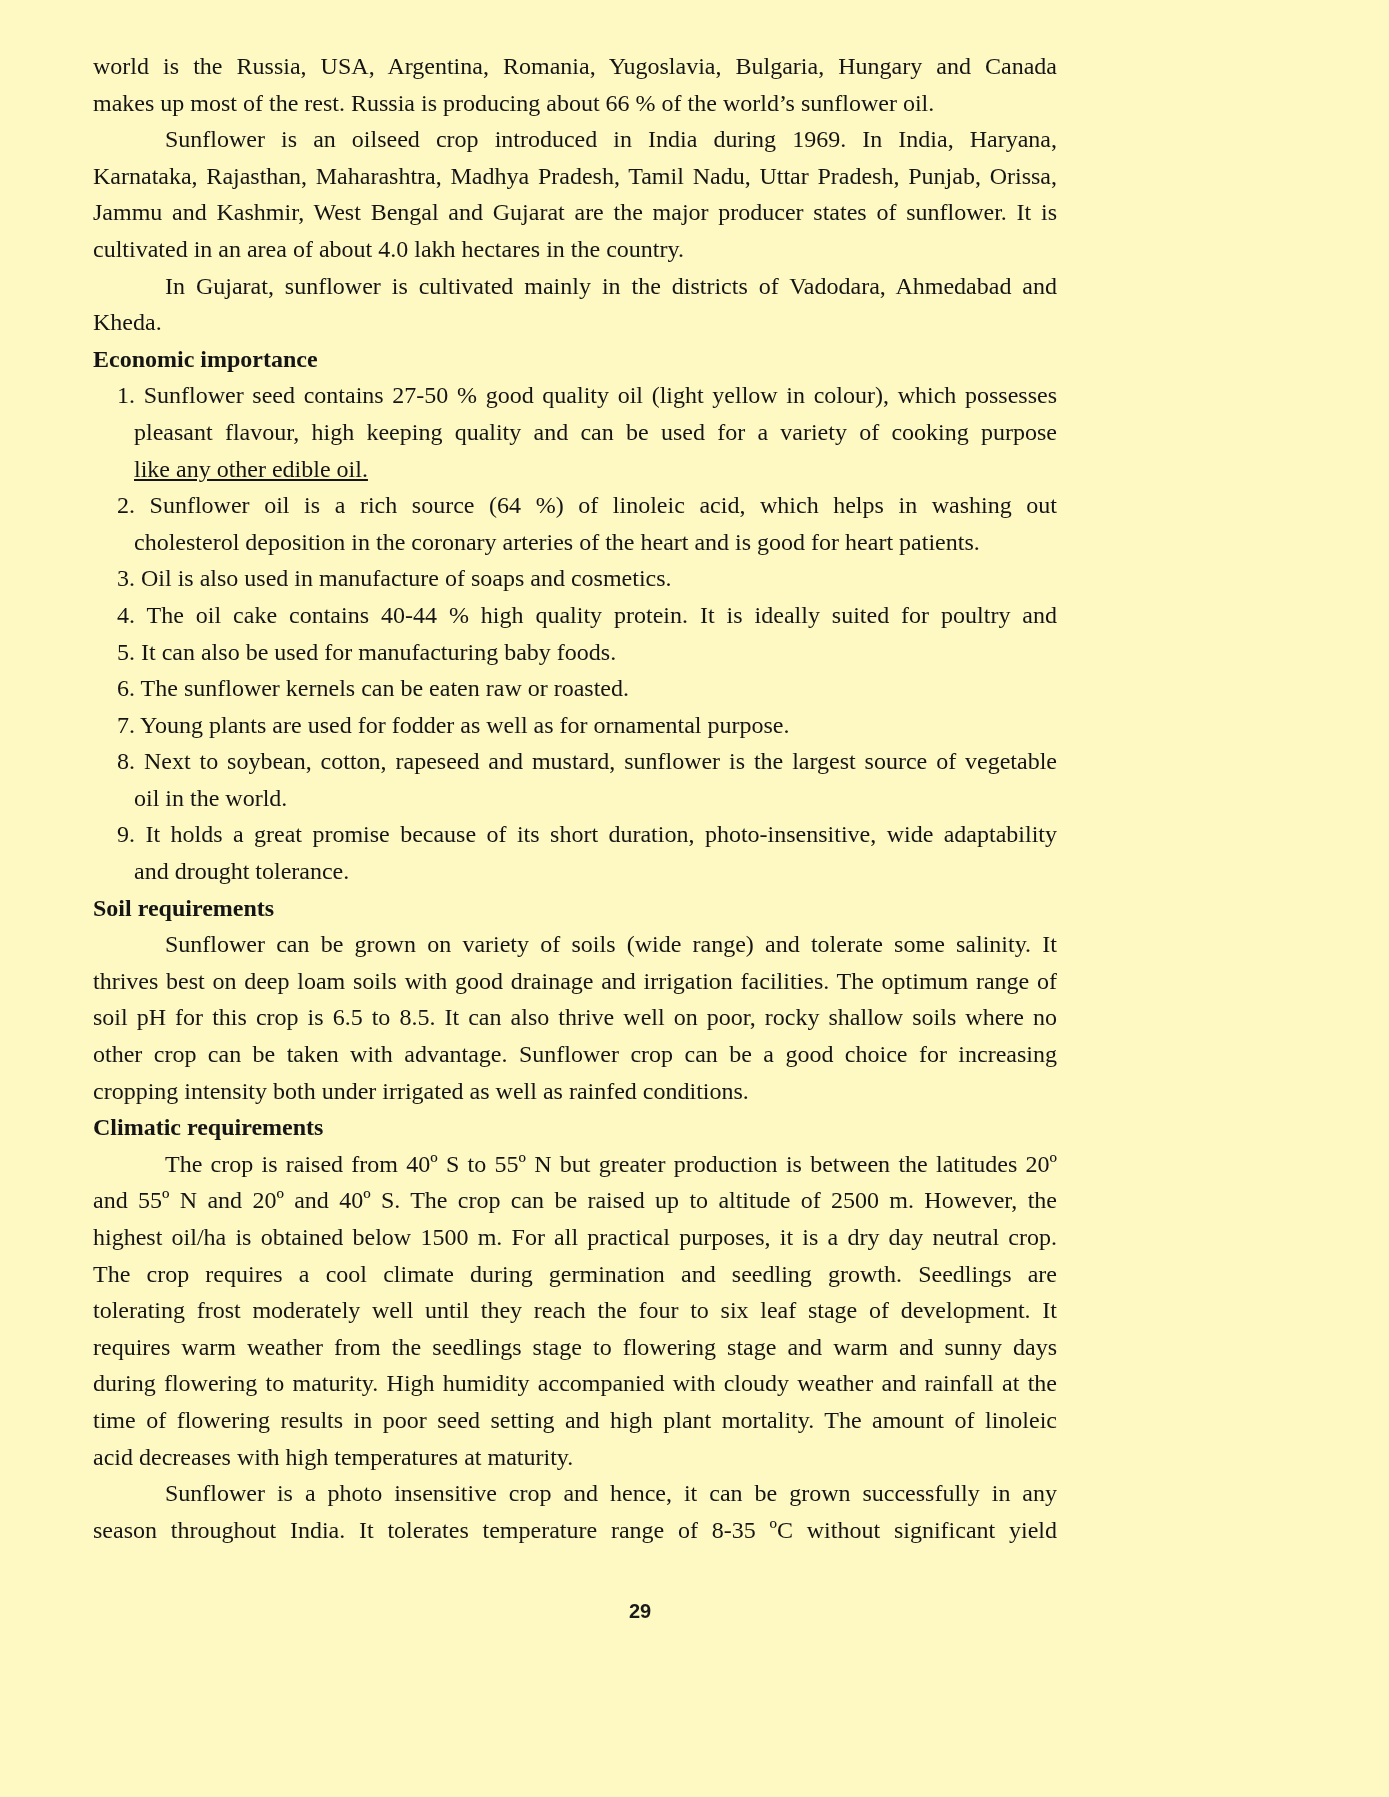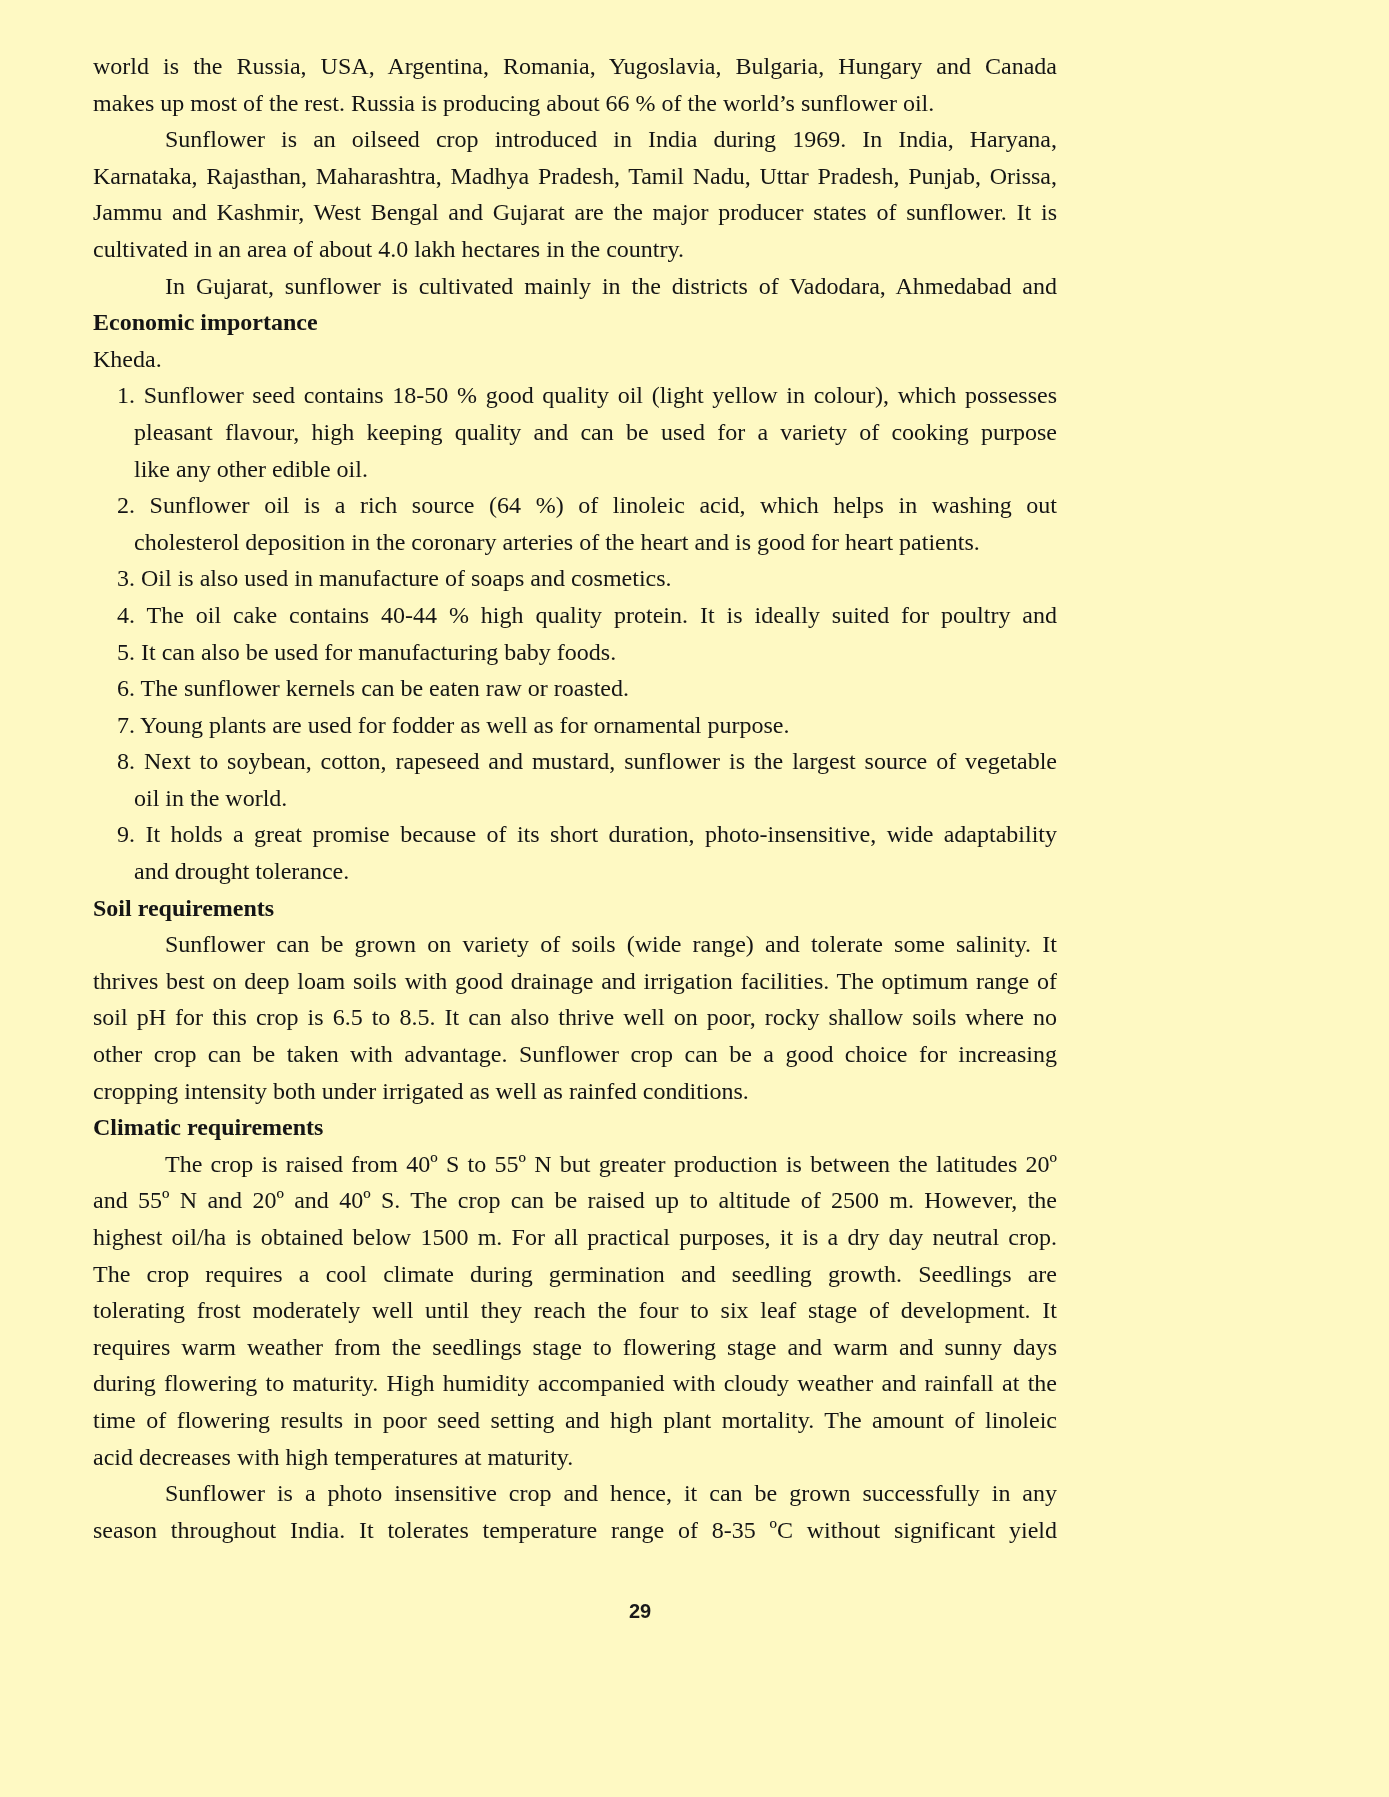--- a/index.html
+++ b/index.html
@@ -49,25 +49,25 @@
 
 <div class="page">
   <div class="content">
       <div class="line" style="">world is the Russia, USA, Argentina, Romania, Yugoslavia, Bulgaria, Hungary and Canada</div>
       <div class="line last" style="">makes up most of the rest. Russia is producing about 66 % of the world’s sunflower oil.</div>
       <div class="line" style="padding-left: 72px;">Sunflower is an oilseed crop introduced in India during 1969. In India, Haryana,</div>
       <div class="line" style="">Karnataka, Rajasthan, Maharashtra, Madhya Pradesh, Tamil Nadu, Uttar Pradesh, Punjab, Orissa,</div>
       <div class="line" style="">Jammu and Kashmir, West Bengal and Gujarat are the major producer states of sunflower. It is</div>
       <div class="line last" style="">cultivated in an area of about 4.0 lakh hectares in the country.</div>
       <div class="line" style="padding-left: 72px;">In Gujarat, sunflower is cultivated mainly in the districts of Vadodara, Ahmedabad and</div>
+      <div class="line last" style="">Kheda.</div>
       <div class="line heading" style="">Economic importance</div>
-      <div class="line last" style="">Kheda.</div>
-      <div class="line" style="padding-left: 24px;">1. Sunflower seed contains 18-50 % good quality oil (light yellow in colour), which possesses</div>
+      <div class="line" style="padding-left: 24px;">1. Sunflower seed contains 27-50 % good quality oil (light yellow in colour), which possesses</div>
       <div class="line" style="padding-left: 41px;">pleasant flavour, high keeping quality and can be used for a variety of cooking purpose</div>
-      <div class="line last" style="padding-left: 41px;">like any other edible oil.</div>
+      <div class="line last" style="padding-left: 41px; text-decoration: underline;">like any other edible oil.</div>
       <div class="line" style="padding-left: 24px;">2. Sunflower oil is a rich source (64 %) of linoleic acid, which helps in washing out</div>
       <div class="line last" style="padding-left: 41px;">cholesterol deposition in the coronary arteries of the heart and is good for heart patients.</div>
       <div class="line last" style="padding-left: 24px;">3. Oil is also used in manufacture of soaps and cosmetics.</div>
       <div class="line" style="padding-left: 24px; font-family: Liberation Serif, serif;">4. The oil cake contains 40-44 % high quality protein. It is ideally suited for poultry and</div>
       <div class="line last" style="padding-left: 24px;">5. It can also be used for manufacturing baby foods.</div>
       <div class="line last" style="padding-left: 24px;">6. The sunflower kernels can be eaten raw or roasted.</div>
       <div class="line last" style="padding-left: 24px;">7. Young plants are used for fodder as well as for ornamental purpose.</div>
       <div class="line" style="padding-left: 24px;">8. Next to soybean, cotton, rapeseed and mustard, sunflower is the largest source of vegetable</div>
       <div class="line last" style="padding-left: 41px;">oil in the world.</div>
       <div class="line" style="padding-left: 24px;">9. It holds a great promise because of its short duration, photo-insensitive, wide adaptability</div>

